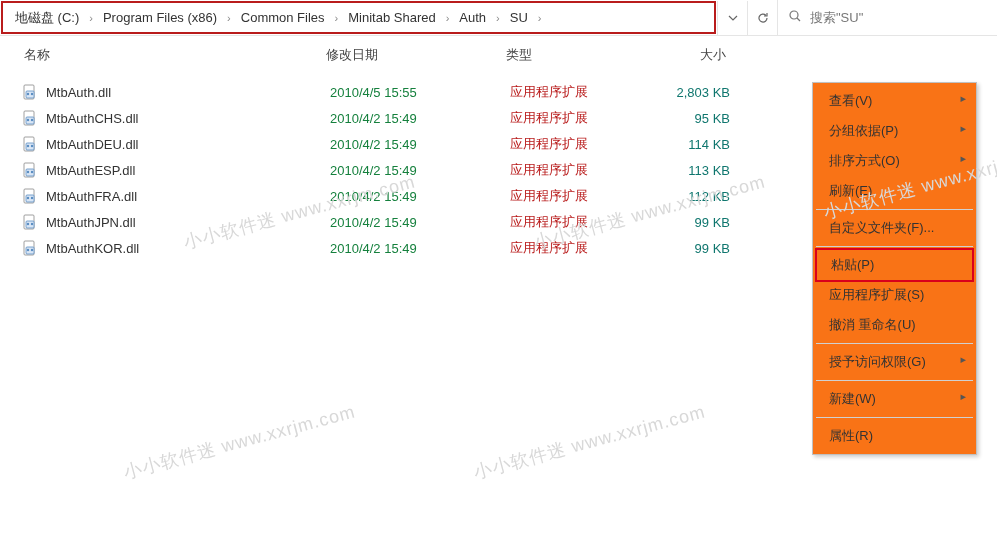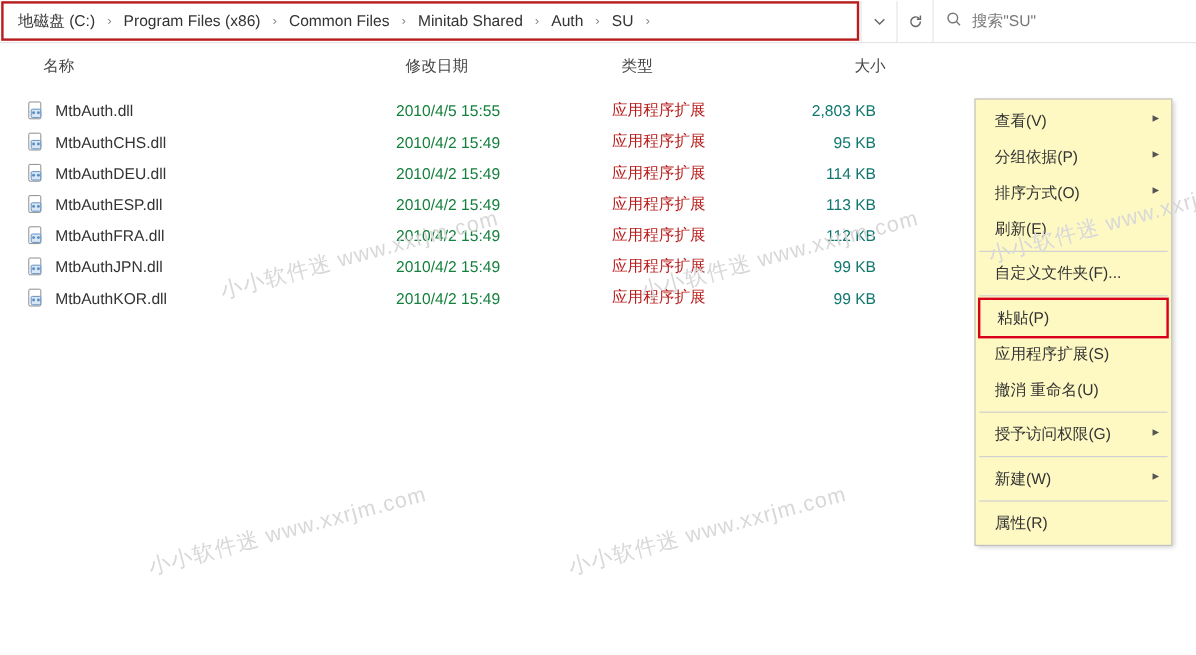--- a/index.html
+++ b/index.html
@@ -8,36 +8,36 @@
 .top-bar { height: 36px; display: flex; border-bottom: 1px solid #e5e5e5; }
 .breadcrumb-wrap { flex: 1; border: 2px solid #b91c1c; margin: 1px; display: flex; align-items: center; padding: 0 8px; }
 .breadcrumb { display: flex; align-items: center; gap: 4px; }
 .crumb { padding: 2px 4px; white-space: nowrap; }
 .chev { color: #888; font-size: 11px; padding: 0 2px; }
 .top-icons { display: flex; align-items: center; }
 .top-btn { width: 30px; height: 34px; display: flex; align-items: center; justify-content: center; border-left: 1px solid #e5e5e5; color: #666; cursor: pointer; }
 .search-box { width: 220px; border-left: 1px solid #e5e5e5; display: flex; align-items: center; padding: 0 10px; color: #777; gap: 8px; }
 .search-text { font-size: 13px; }
 
-.columns-header { display: flex; padding: 10px 0 10px 28px; border-bottom: 1px solid transparent; color: #444; font-size: 13px; }
+.columns-header { display: flex; padding: 10px 0 10px 16px; border-bottom: 1px solid transparent; color: #444; font-size: 13px; }
 .col-name { width: 310px; padding-left: 8px; }
 .col-date { width: 180px; }
 .col-type { width: 140px; }
 .col-size { width: 100px; text-align: right; padding-right: 20px; }
 
 .file-list { padding: 4px 0 0 20px; }
 .file-row { display: flex; align-items: center; height: 26px; }
 .file-icon { width: 20px; height: 20px; margin-right: 6px; display: inline-flex; align-items: center; justify-content: center; }
 .file-icon svg { width: 16px; height: 16px; }
 .fname { width: 284px; }
 .fdate { width: 180px; color: #15803d; }
 .ftype { width: 140px; color: #b91c1c; }
 .fsize { width: 100px; text-align: right; padding-right: 20px; color: #0f766e; }
 
-.context-menu { position: absolute; top: 82px; right: 20px; width: 165px; background: #fef9c3; border: 1px solid #c0c0c0; box-shadow: 2px 2px 4px rgba(0,0,0,0.2); padding: 3px 2px; font-size: 13px; }
+.context-menu { position: absolute; top: 82px; right: 20px; width: 165px; background: #f97316; border: 1px solid #c0c0c0; box-shadow: 2px 2px 4px rgba(0,0,0,0.2); padding: 3px 2px; font-size: 13px; }
 .menu-item { padding: 6px 14px; cursor: pointer; position: relative; }
 .menu-sep { height: 1px; background: #d0d0d0; margin: 3px 1px; }
 .menu-item.sub::after { content: "▸"; position: absolute; right: 8px; color: #555; font-size: 11px; }
 .menu-highlight { border: 2px solid #d9001b; margin: -2px 0; }
 
 .watermark { position: absolute; color: #d8d8d8; font-size: 18px; transform: rotate(-15deg); pointer-events: none; white-space: nowrap; letter-spacing: 1px; }
 </style>
 </head>
 <body>
 

